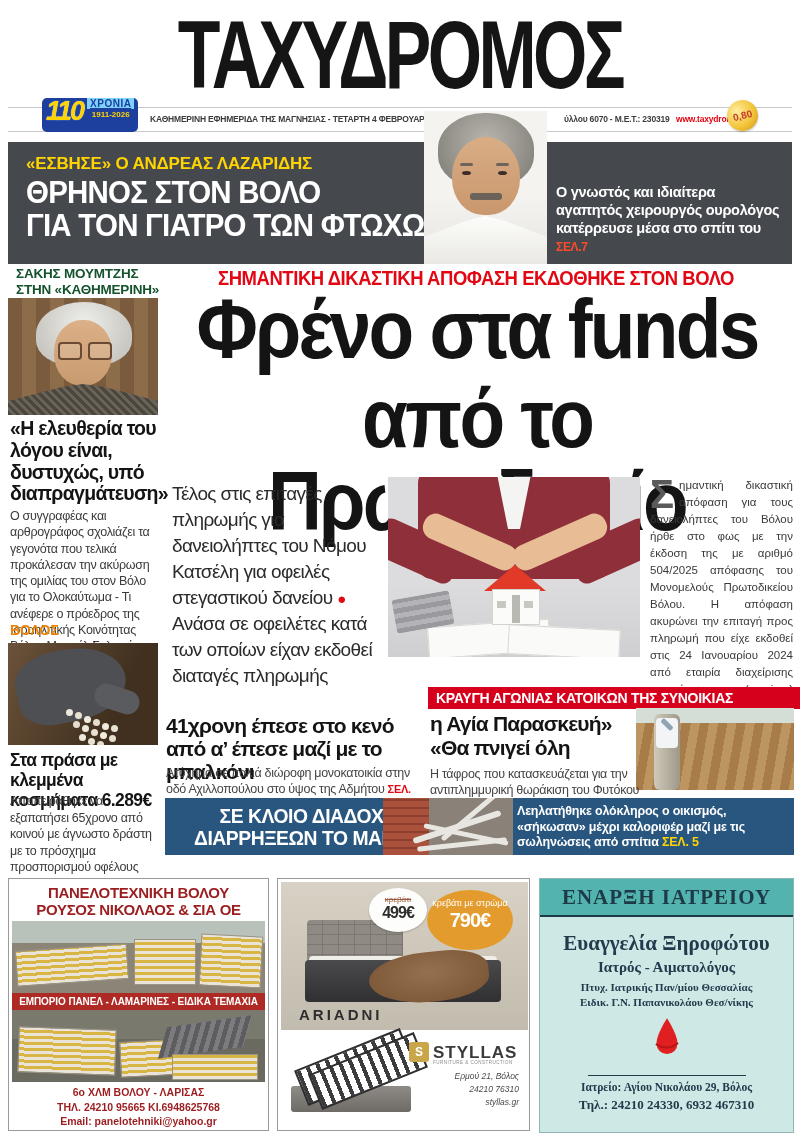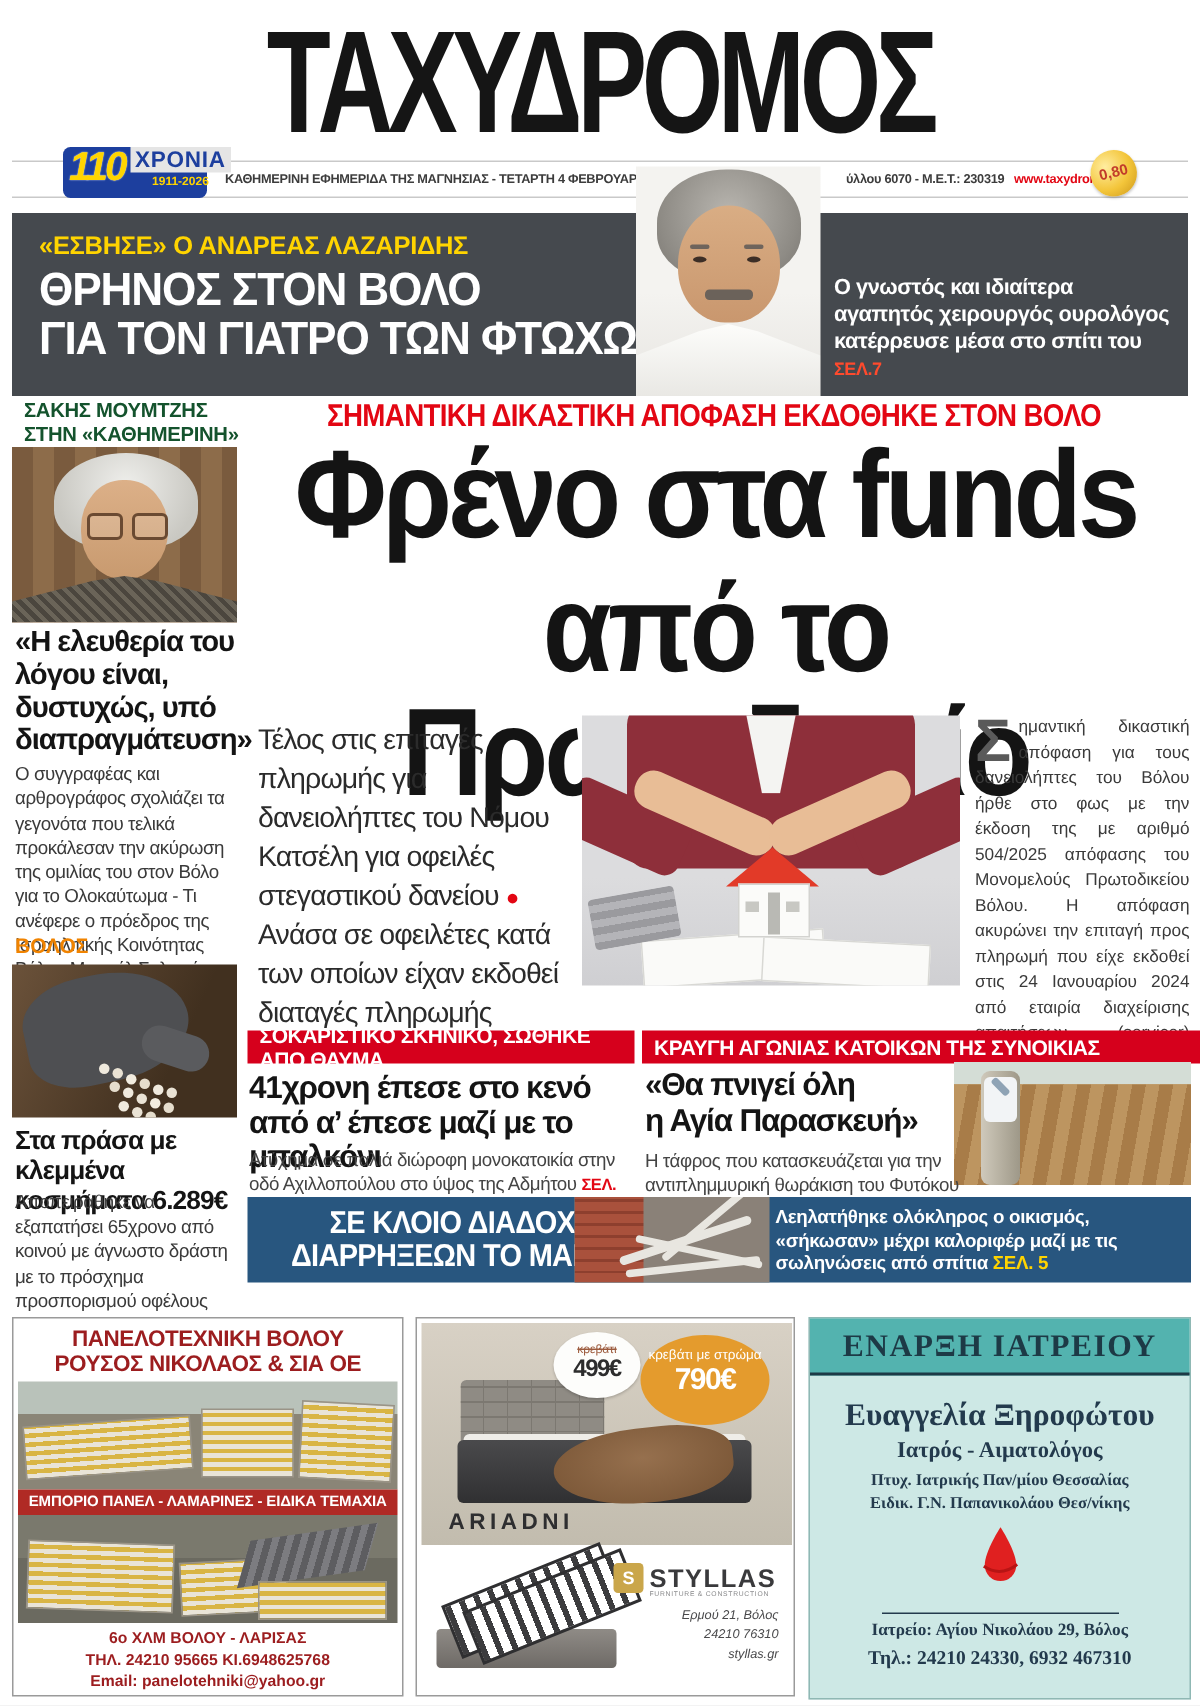--- a/index.html
+++ b/index.html
@@ -8,21 +8,21 @@
   .abs{position:absolute;}
   .ref{color:#e30613;font-weight:bold;}
   
   .mast-title{left:0;top:6px;width:800px;text-align:center;font-weight:bold;font-size:97px;
       letter-spacing:-5px;transform:scaleX(0.72);transform-origin:50% 50%;color:#151515;line-height:1;}
   .info-strip{left:8px;top:107px;width:784px;height:23px;border-top:1.5px solid #c9c9c9;border-bottom:1.5px solid #c9c9c9;}
   .info-strip .txt{position:absolute;top:6px;font-size:8.5px;color:#3c3c3c;font-weight:bold;letter-spacing:-0.2px;}
   .badge110{left:42px;top:98px;width:96px;height:34px;background:#1d3f9e;border-radius:5px;display:flex;padding:0 4px;box-sizing:border-box;z-index:3;}
   .badge110 .num{font-size:27px;font-weight:bold;font-style:italic;color:#ffd400;letter-spacing:-2px;line-height:1;text-shadow:0 0 1px #fff;}
   .badge110 .col{margin-left:4px;display:flex;flex-direction:column;align-items:center;}
-  .badge110 .word{background:#e5e5e5;color:#1d3f9e;font-weight:bold;font-size:15px;padding:0 3px;letter-spacing:0.5px;}
+  .badge110 .word{background:#7dd3fc;color:#1d3f9e;font-weight:bold;font-size:10px;padding:0 3px;letter-spacing:0.5px;text-decoration:underline;}
   .badge110 .yrs{color:#ffd400;font-size:8px;font-weight:bold;margin-top:1px;}
   .coin{left:727px;top:100px;width:31px;height:31px;border-radius:50%;z-index:3;
         background:radial-gradient(circle at 35% 32%, #ffeda0, #f3c53a 55%, #cf9a1d 95%);
         display:flex;align-items:center;justify-content:center;transform:rotate(-14deg);
         box-shadow:0 1px 2px rgba(0,0,0,.25);}
   .coin span{font-size:10px;font-weight:bold;color:#c23b2a;}
   
   .band-dark{left:8px;top:142px;width:784px;height:122px;background:#45494e;}
   .ob-kicker{left:26px;top:154px;color:#ffd400;font-weight:bold;font-size:17px;letter-spacing:-0.2px;z-index:2;}
   .ob-head{left:26px;top:176px;color:#fff;font-weight:bold;font-size:31px;line-height:1.07;letter-spacing:-0.8px;
@@ -252,37 +252,34 @@
   <div class="abs photo-jewel">
     <div class="jw-glove"></div>
     <div class="jw-thumb"></div>
     <div class="jw-pearls"></div>
   </div>
   <div class="abs jw-head">Στα πράσα με κλεμμένα κοσμήματα 6.289€</div>
   <div class="abs jw-body">
     <span>Αποπειράθηκε να εξαπατήσει 65χρονο από κοινού με άγνωστο δράστη με το πρόσχημα προσπορισμού οφέλους από την ασφάλιση χρυσαφικών </span><span class="ref" style="font-size:11px;">ΣΕΛ. 9</span>
   </div>
 
-  <div class="abs redbar bar1">
-    <span>ΣΟΚΑΡΙΣΤΙΚΟ ΣΚΗΝΙΚΟ, ΣΩΘΗΚΕ ΑΠΟ ΘΑΥΜΑ</span>
-  </div>
   <div class="abs st1-head">
     <span style="display:block;">41χρονη έπεσε στο κενό</span>
     <span style="display:block;">από α’ έπεσε μαζί με το μπαλκόνι</span>
   </div>
   <div class="abs st1-body">
     <span>Ατύχημα σε παλιά διώροφη μονοκατοικία στην οδό Αχιλλοπούλου στο ύψος της Αδμήτου  </span><span class="ref" style="font-size:11px;">ΣΕΛ. 7</span>
   </div>
 
   <div class="abs redbar bar2">
     <span>ΚΡΑΥΓΗ ΑΓΩΝΙΑΣ ΚΑΤΟΙΚΩΝ ΤΗΣ ΣΥΝΟΙΚΙΑΣ</span>
   </div>
   <div class="abs st2-head">
+    <span style="display:block;">η Αγία Παρασκευή»</span>
     <span style="display:block;">«Θα πνιγεί όλη</span>
-    <span style="display:block;">η Αγία Παρασκευή»</span>
   </div>
   <div class="abs photo-trench">
     <div class="tr-dirt"></div>
     <div class="tr-pillar"></div>
     <div class="tr-sign"></div>
     <div class="tr-arrow"></div>
   </div>
   <div class="abs st2-body">
     <span>Η τάφρος που κατασκευάζεται για την αντιπλημμυρική θωράκιση του Φυτόκου δημιουργεί κινδύνους, λένε  </span><span class="ref" style="font-size:11px;">ΣΕΛ. 8</span>
   </div>

